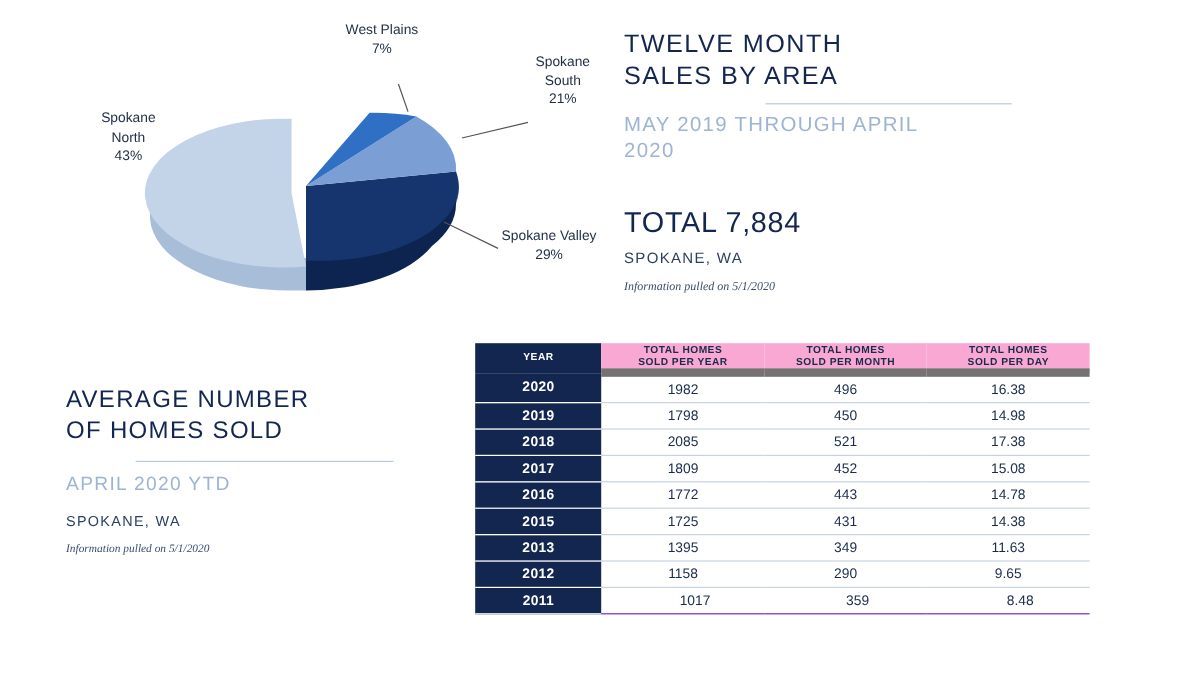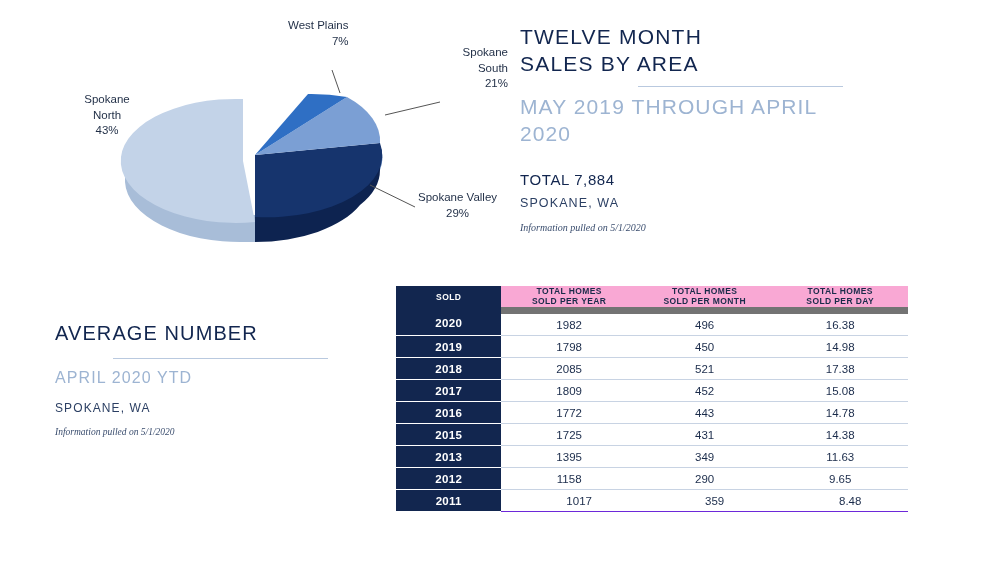--- a/index.html
+++ b/index.html
@@ -30,31 +30,31 @@
     line-height: 1.28;
     font-weight: 400;
   }
   .title-rule {
     width: 205px;
     height: 1px;
     background: #b9c9df;
     margin: 8px auto 6px auto;
   }
   .title-sub {
-    font-size: 21px;
+    font-size: 17px;
     letter-spacing: 1.1px;
     color: #9db4d2;
     line-height: 1.3;
     font-weight: 400;
   }
   .title-total {
-    font-size: 15px;
+    font-size: 24px;
     letter-spacing: 0.6px;
     color: #12264f;
-    margin-top: 24px;
+    margin-top: 35px;
   }
   .title-city {
     font-size: 12.5px;
     letter-spacing: 1.1px;
     color: #2b3f63;
     margin-top: 8px;
   }
   .title-note {
     font-family: "Liberation Serif", serif;
     font-style: italic;
@@ -73,21 +73,21 @@
   }
   .pie-svg { display: block; }
 
   .pie-label {
     position: absolute;
     font-size: 11.5px;
     color: #1f2d45;
     line-height: 1.35;
     white-space: nowrap;
   }
-  .pie-label.center { text-align: right; }
+  .pie-label.center { text-align: center; }
   .pie-label.right  { text-align: left; }
   .pie-label.left   { text-align: center; }
 
   
   .avg-block {
     position: absolute;
     left: 55px;
     top: 320px;
     width: 330px;
     text-align: left;
@@ -239,38 +239,39 @@
     <div>2020</div>
   </div>
   <div class="title-total">TOTAL 7,884</div>
   <div class="title-city">SPOKANE, WA</div>
   <div class="title-note">Information pulled on 5/1/2020</div>
 </div>
 
 <div class="avg-block">
   <div class="avg-title">
     <div>AVERAGE NUMBER</div>
+    <div>OF HOMES SOLD</div>
   </div>
   <div class="avg-rule"></div>
   <div class="avg-sub">APRIL 2020 YTD</div>
   <div class="avg-city">SPOKANE, WA</div>
   <div class="avg-note">Information pulled on 5/1/2020</div>
 </div>
 
 <div class="table-wrap">
   <table class="data">
     <colgroup>
       <col class="col-year">
         <col class="col-v">
         <col class="col-v">
         <col class="col-v">
     </colgroup>
     <thead>
       <tr>
-        <th>SOLD</th>
+        <th>YEAR</th>
         <th class="hdr-light">
           <div>TOTAL HOMES</div>
           <div>SOLD PER YEAR</div>
         </th>
         <th class="hdr-light">
           <div>TOTAL HOMES</div>
           <div>SOLD PER MONTH</div>
         </th>
         <th class="hdr-light">
           <div>TOTAL HOMES</div>

